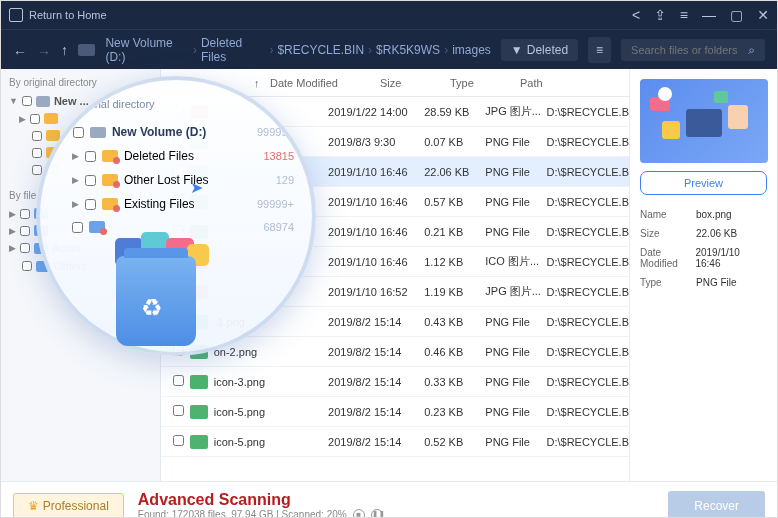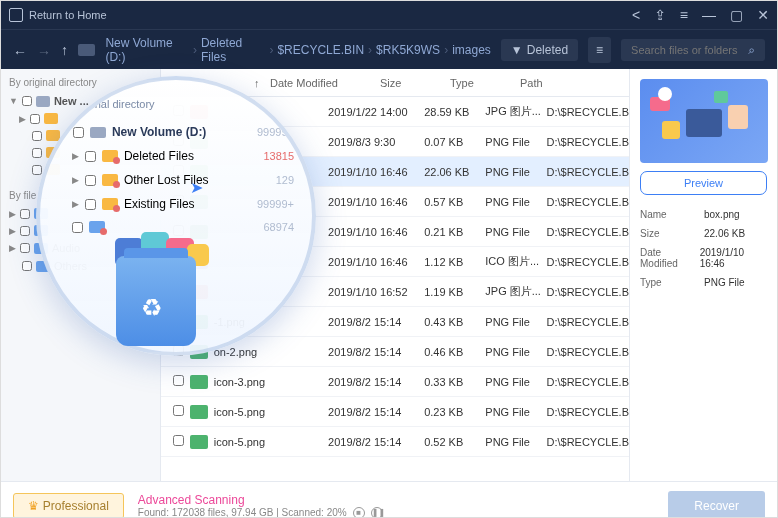--- a/index.html
+++ b/index.html
@@ -40,26 +40,26 @@
 .row .check{width:26px;text-align:center}
 .row .check input{width:11px;height:11px}
 .row .ficon{width:18px;height:14px;background:#4db36e;border-radius:2px;margin-right:6px;flex-shrink:0}
 .row .ficon.jpg{background:#e66b6b}
 .row .ficon.ico{background:#8b7dd6}
 .row .fname{width:130px;padding-right:6px;white-space:nowrap;overflow:hidden;text-overflow:ellipsis}
 .detail{width:148px;border-left:1px solid #e5e9f0;padding:10px;font-size:11px;display:flex;flex-direction:column}
 .detail .preview-img{width:128px;height:84px;background:linear-gradient(135deg,#5b8def 0%,#7ba7f5 100%);border-radius:4px;margin-bottom:8px;position:relative;overflow:hidden}
 .detail .preview-btn{border:1px solid #3d7ff5;color:#3d7ff5;text-align:center;padding:5px 0;border-radius:7px;cursor:pointer;margin-bottom:14px}
 .detail .prop{display:flex;margin-bottom:8px;font-size:10px}
-.detail .prop .k{width:64px;color:#666}
+.detail .prop .k{width:56px;color:#666}
 .detail .prop .v{color:#333}
 .footer{height:48px;display:flex;align-items:center;padding:0 12px;border-top:1px solid #e5e9f0;gap:14px}
 .footer .pro-btn{background:#fff4dd;border:1px solid #f5c55a;color:#a67f2e;padding:5px 14px;border-radius:3px;font-size:12px;display:flex;align-items:center;gap:4px;cursor:pointer}
 .footer .scan-info{flex:1}
-.footer .scan-title{font-size:12px;font-weight:400;color:#ec4899}
+.footer .scan-title{font-size:16px;font-weight:700;color:#b91c1c}
 .footer .scan-sub{font-size:10px;color:#888;display:flex;align-items:center;gap:6px}
 .footer .recover-btn{background:#b8cce8;color:#fff;padding:8px 26px;border-radius:3px;font-size:12px;cursor:pointer}
 .magnifier{position:absolute;left:35px;top:75px;width:280px;height:280px;border-radius:50%;border:4px solid rgba(180,200,230,0.6);background:linear-gradient(180deg,rgba(255,255,255,0.98) 0%,rgba(240,246,255,0.95) 100%);box-shadow:0 8px 30px rgba(60,100,180,0.25);overflow:hidden;pointer-events:none}
 .magnifier .mag-content{padding:18px 18px;font-size:12px}
 .magnifier .mag-label{color:#7a8aa6;font-size:11px;margin-bottom:10px}
 .magnifier .mag-item{display:flex;align-items:center;gap:6px;padding:5px 0}
 .magnifier .mag-item input{width:11px;height:11px}
 .magnifier .mag-item .ch{font-size:9px;color:#888}
 .magnifier .mag-bold{font-weight:700;color:#2a3a5a}
 .magnifier .mag-count{margin-left:auto;color:#b0bcd0;font-size:11px}

